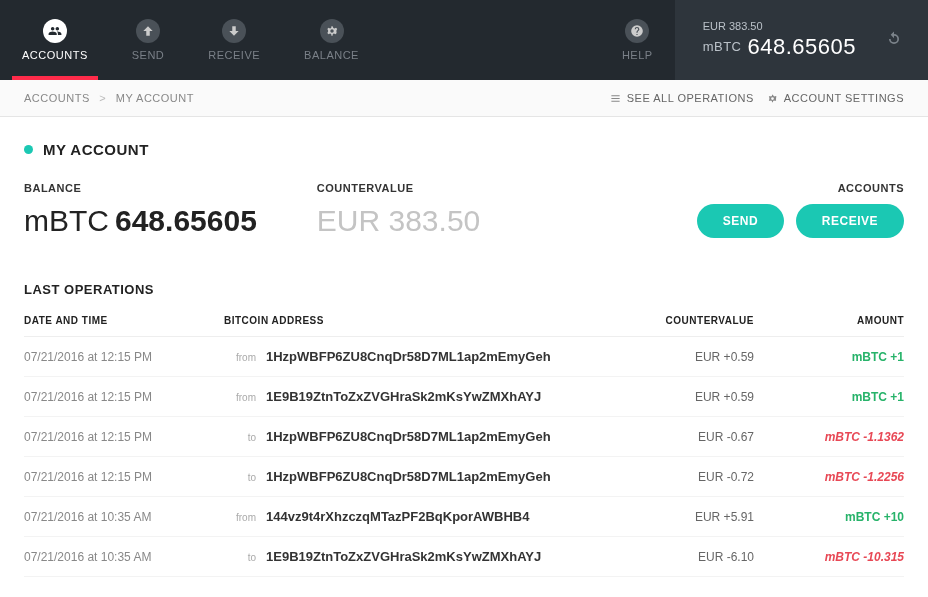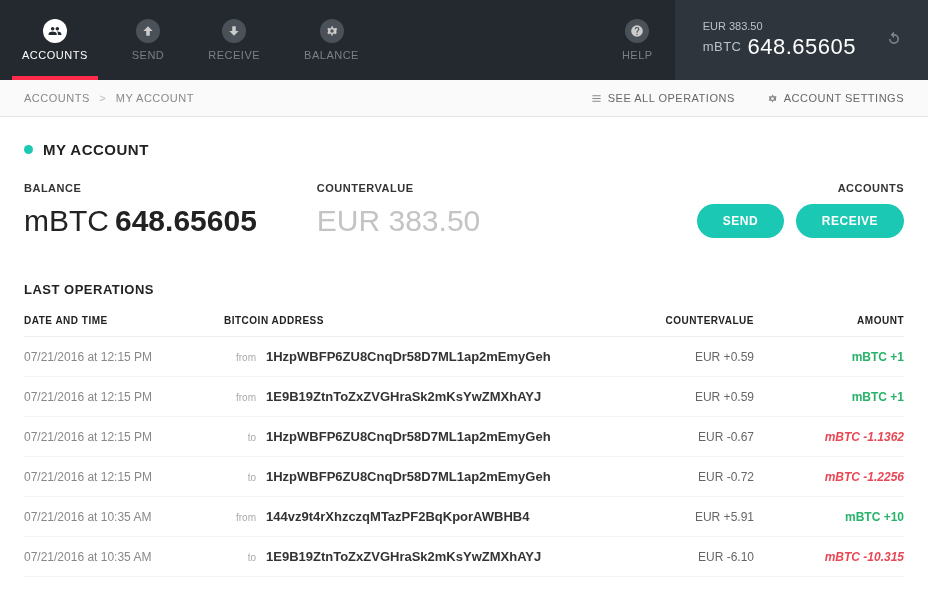--- a/index.html
+++ b/index.html
@@ -25,21 +25,21 @@
 .balance-block .bal-main { font-size: 22px; font-weight: 300; letter-spacing: 0.5px; }
 .balance-block .bal-main .unit { font-size: 13px; color: #bac1c8; margin-right: 6px; vertical-align: 3px; }
 .refresh-icon { cursor: pointer; opacity: 0.5; }
 .refresh-icon svg { width: 20px; height: 20px; fill: #c8d0d8; }
 
 
 .crumbbar { display: flex; align-items: center; padding: 12px 24px; border-bottom: 1px solid #e5e5e5; background: #fafafa; }
 .crumb { font-size: 11px; color: #888; letter-spacing: 0.5px; }
 .crumb a { color: #888; text-decoration: none; }
 .crumb .sep { margin: 0 6px; color: #bbb; }
-.crumb-actions { margin-left: auto; display: flex; gap: 32px; font-size: 11px; color: #666; letter-spacing: 0.5px; }
+.crumb-actions { margin-left: auto; display: flex; gap: 13px; font-size: 11px; color: #666; letter-spacing: 0.5px; }
 .crumb-actions .act { display: flex; align-items: center; gap: 6px; cursor: pointer; }
 .crumb-actions svg { width: 11px; height: 11px; fill: #888; }
 
 
 .main { padding: 24px; }
 .acct-title { display: flex; align-items: center; gap: 10px; margin-bottom: 24px; }
 .acct-title .dot { width: 9px; height: 9px; border-radius: 50%; background: #1bc8b3; }
 .acct-title .name { font-size: 15px; font-weight: 700; letter-spacing: 0.5px; color: #222; }
 
 .bal-row { display: flex; align-items: flex-start; margin-bottom: 44px; }

